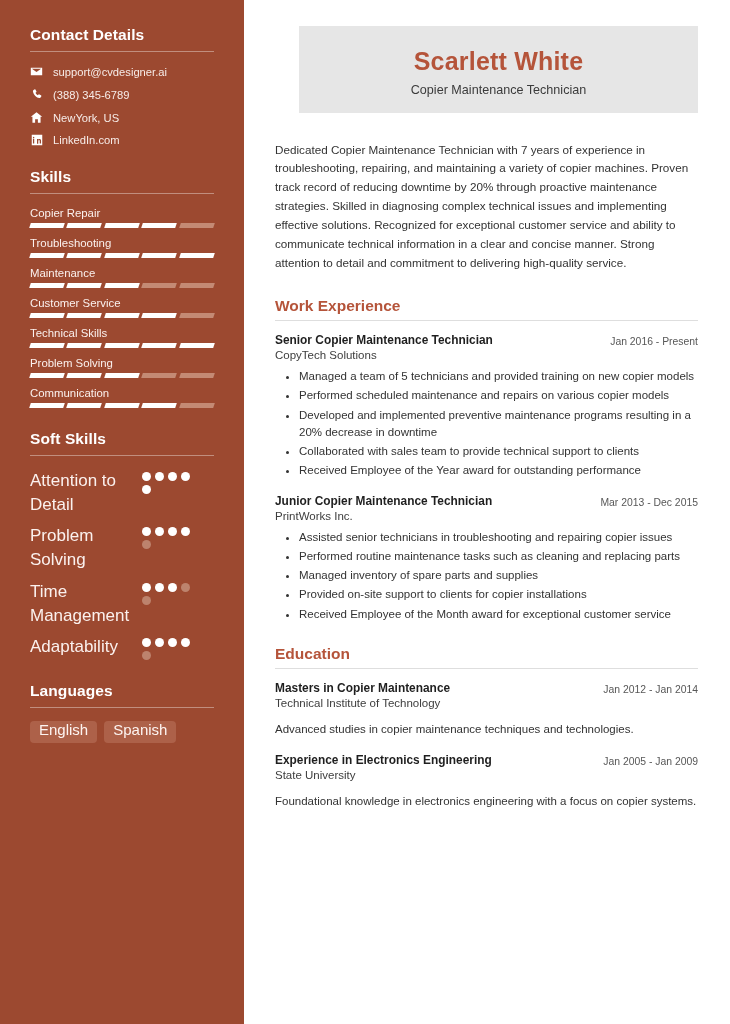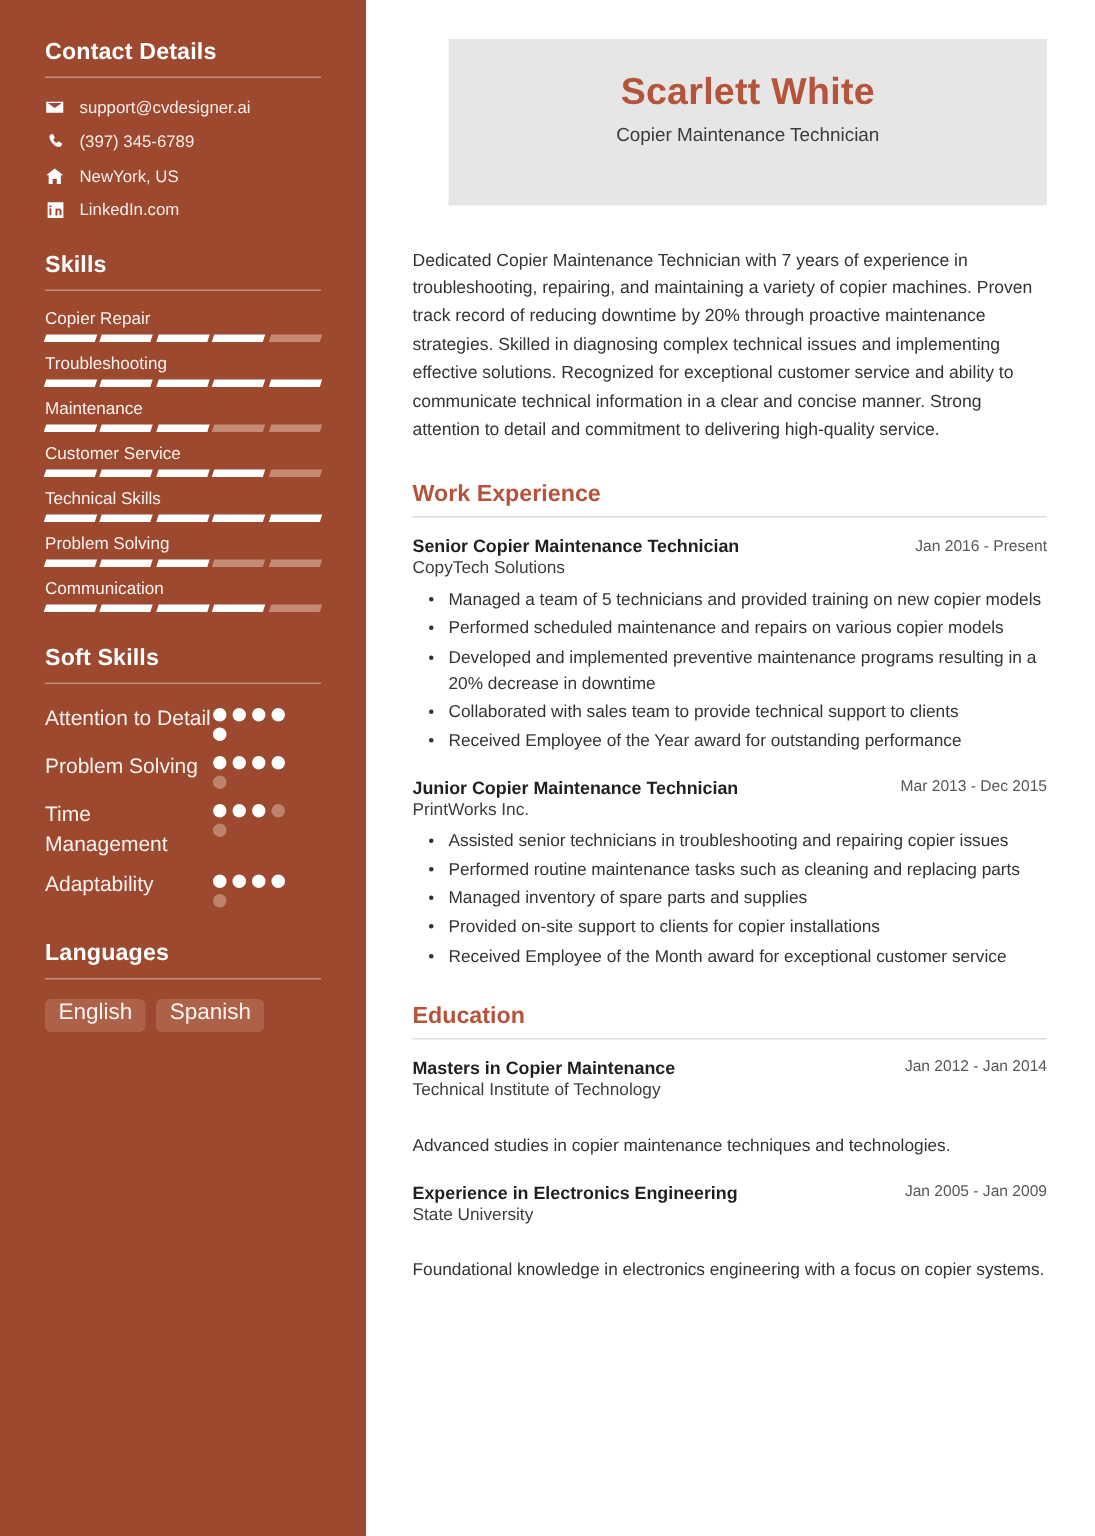--- a/index.html
+++ b/index.html
@@ -84,21 +84,21 @@
   }
   .seg.on { background: #ffffff; }
 
   
   .soft-row {
     display: flex;
     align-items: flex-start;
     margin-bottom: 7px;
   }
   .soft-name {
-    font-size: 14px;
+    font-size: 17px;
     color: #fbf1ee;
     width: 112px;
     flex: 0 0 112px;
     line-height: 1.42;
   }
   .dots {
     display: flex;
     flex-wrap: wrap;
     width: 56px;
     gap: 4px;
@@ -125,21 +125,21 @@
   
   .main {
     flex: 1 1 auto;
     padding: 26px 32px 0 31px;
     background: #ffffff;
   }
 
   .name-card {
     background: #e6e6e6;
     text-align: center;
-    padding: 22px 14px 40px 14px;
+    padding: 22px 14px 16px 14px;
     margin-bottom: 28px;
     margin-left: 24px;
   }
   .cand-name {
     font-size: 25px;
     font-weight: bold;
     color: #b5543a;
     letter-spacing: .2px;
     line-height: 1.1;
   }
@@ -168,21 +168,21 @@
     margin-bottom: 12px;
   }
   .section { margin-bottom: 22px; }
 
   .entry { margin-bottom: 14px; }
   .entry:last-child { margin-bottom: 0; }
 
   .entry-head {
     display: flex;
     justify-content: space-between;
-    align-items: center;
+    align-items: flex-end;
     gap: 2px;
   }
   .entry-title {
     font-size: 11.9px;
     font-weight: bold;
     color: #1f1f1f;
   }
   .entry-date {
     font-size: 10.4px;
     color: #575757;
@@ -191,21 +191,21 @@
   }
   .entry-org {
     font-size: 11.5px;
     color: #3d3d3d;
     margin-top: 2px;
   }
   .entry-desc {
     font-size: 11.5px;
     color: #333333;
     line-height: 1.55;
-    margin-top: 23px;
+    margin-top: 12px;
   }
 
   .bullets {
     margin: 7px 0 0 0;
     padding-left: 24px;
   }
   .bullets li {
     font-size: 11.5px;
     color: #333333;
     line-height: 1.5;
@@ -230,21 +230,21 @@
               </svg>
             </span>
             <span>support@cvdesigner.ai</span>
           </div>
           <div class="contact-row">
             <span class="contact-icon">
               <svg width="12" height="13" viewBox="0 0 16 16" fill="currentColor">
                 <path d="M4.6 1.2c.5-.3 1.1-.1 1.4.4l1.2 2.1c.3.5.1 1.1-.3 1.4l-.9.6c.5 1.4 1.8 2.8 3.2 3.4l.6-.9c.3-.4.9-.6 1.4-.3l2.1 1.2c.5.3.7.9.4 1.4l-.7 1.2c-.4.7-1.2 1-2 .8C7.5 12.5 3.5 8.5 2.6 3.9c-.2-.8.1-1.6.8-2l1.2-.7z"></path>
               </svg>
             </span>
-            <span>(397) 345-6789</span>
+            <span>(388) 345-6789</span>
           </div>
           <div class="contact-row">
             <span class="contact-icon">
               <svg width="13" height="13" viewBox="0 0 16 16" fill="currentColor">
                 <path d="M8 1.6 1 7.2h2v7.2h3.3v-4.1h3.4v4.1H13V7.2h2L8 1.6z"></path>
               </svg>
             </span>
             <span>NewYork, US</span>
           </div>
           <div class="contact-row">

